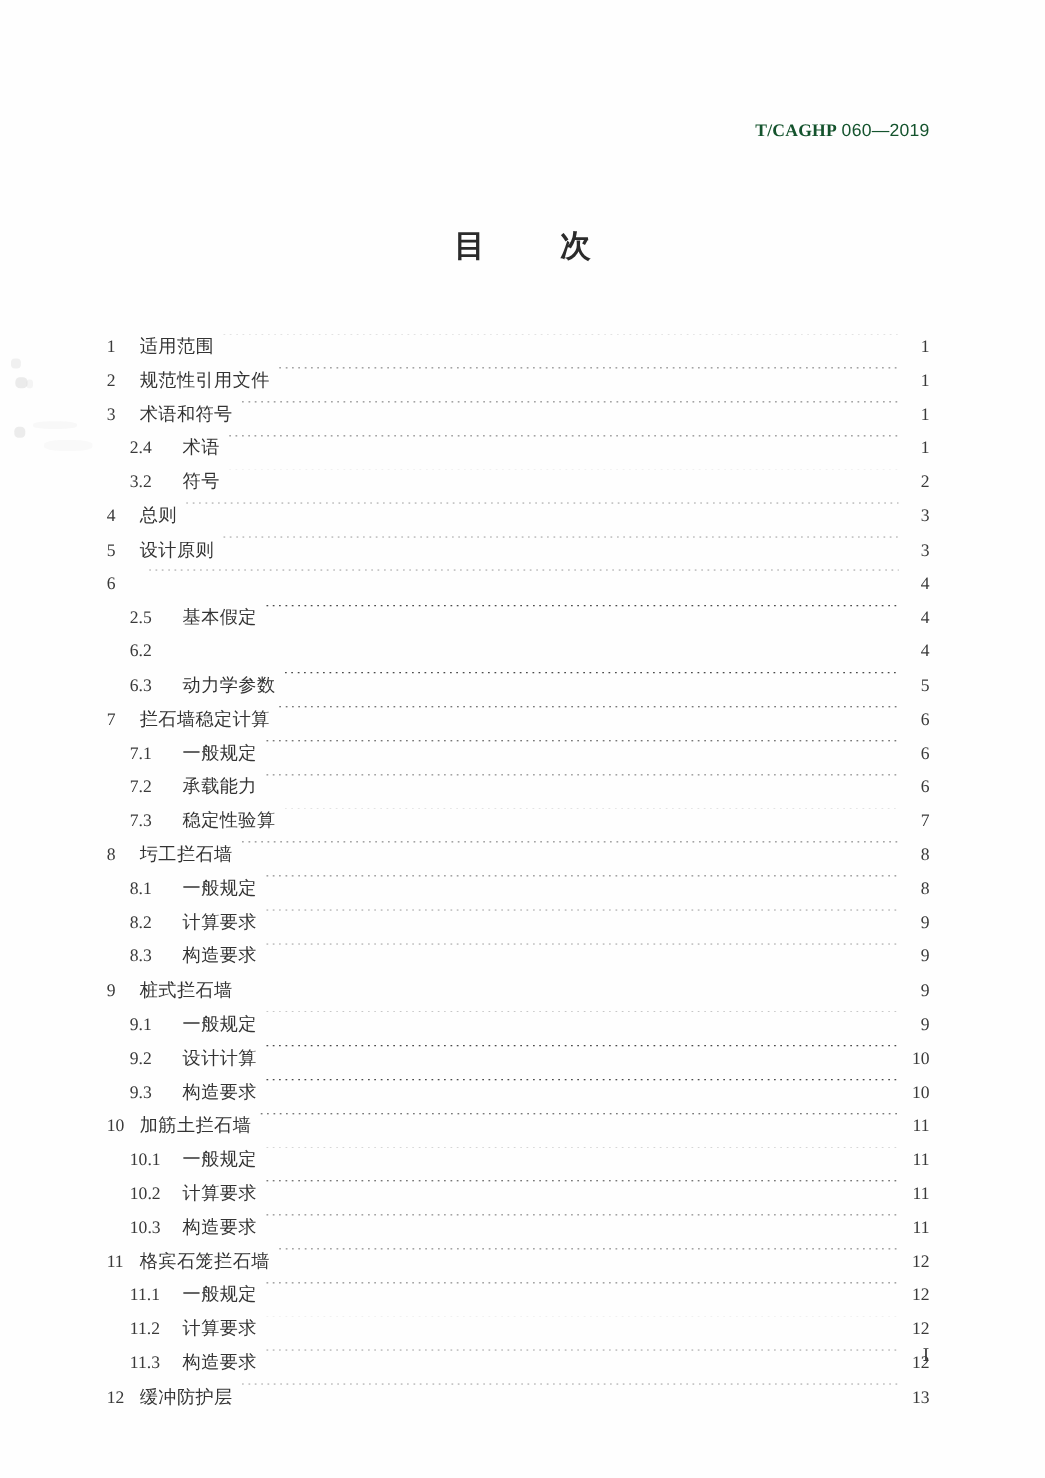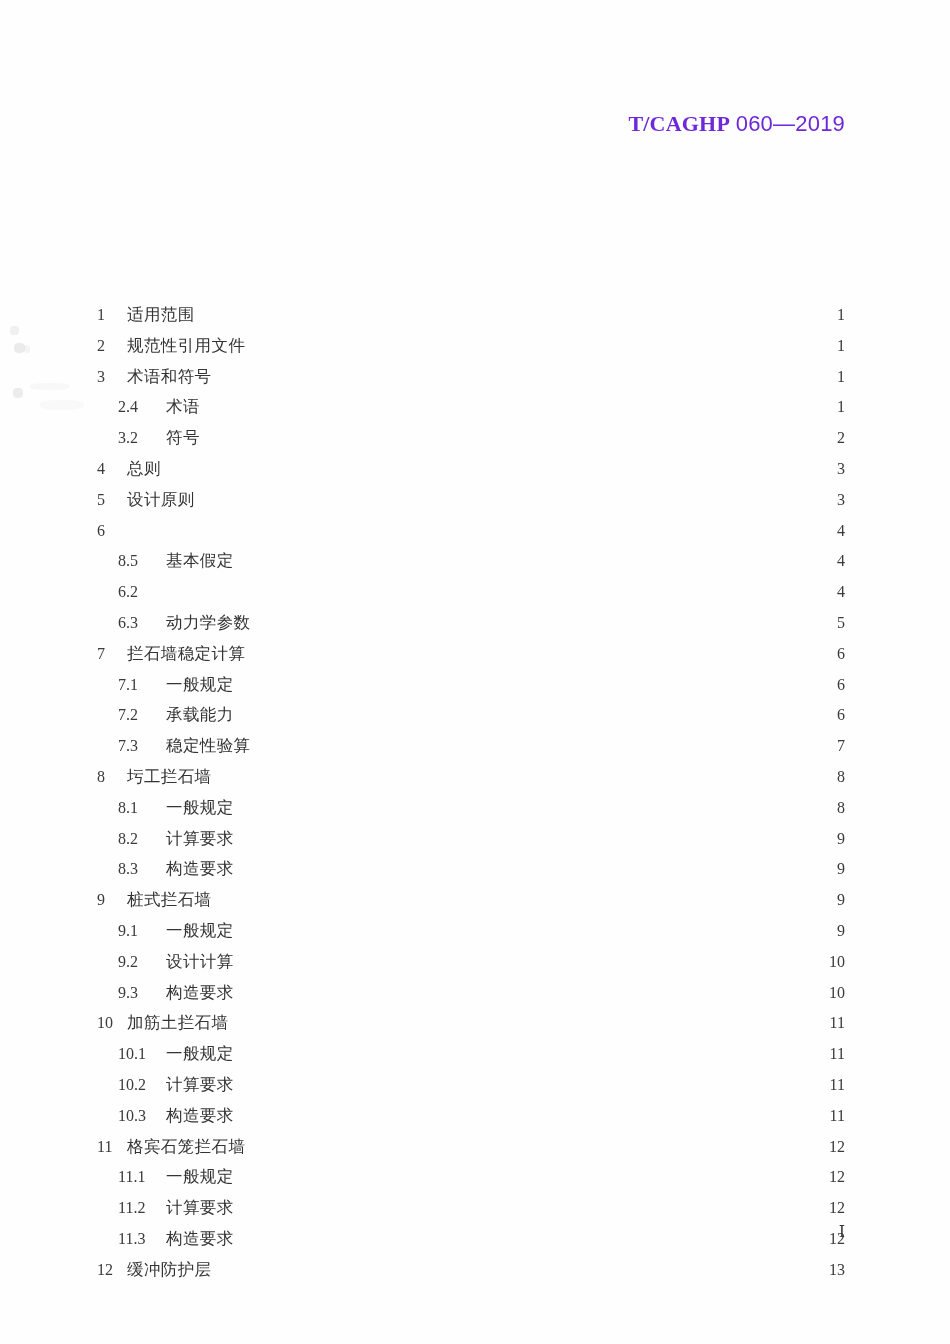--- a/index.html
+++ b/index.html
@@ -36,24 +36,24 @@
   .blob-c { left: 24px;  top: 345px; width: 6px;  height: 8px; opacity:.25; }
   .blob-d { left: 13px;  top: 388px; width: 10px; height: 10px; opacity:.45; }
   .blob-e { left: 30px;  top: 383px; width: 40px; height: 7px;  opacity:.15; }
   .blob-f { left: 40px;  top: 400px; width: 44px; height: 10px; opacity:.12; }
 
   
   .doc-header {
     position: absolute;
     right: 105px;
     top: 111px;
-    font-size: 22px;
+    font-size: 16px;
     letter-spacing: .2px;
     white-space: nowrap;
-    color: #6d28d9;
+    color: #14532d;
   }
   .doc-header .std-code {
     font-family: "Liberation Serif", "DejaVu Serif", serif;
     font-weight: 700;
   }
   .doc-header .std-num {
     font-family: "Liberation Sans", "DejaVu Sans", sans-serif;
     font-weight: 400;
   }
 
@@ -161,20 +161,21 @@
   <div class="scan-blob blob-c"></div>
   <div class="scan-blob blob-d"></div>
   <div class="scan-blob blob-e"></div>
   <div class="scan-blob blob-f"></div>
 
   <div class="doc-header">
     <span class="std-code">T/CAGHP</span>
     <span class="std-num">060—2019</span>
   </div>
 
+  <div class="page-title">目　次</div>
 
   <div class="toc" id="toc-list">
       <div class="toc-entry lvl1">
         <span class="ent-num">1</span>
         <span class="ent-label">适用范围</span>
         <span class="ent-dots"></span>
         <span class="ent-page">1</span>
       </div>
       <div class="toc-entry lvl1">
         <span class="ent-num">2</span>
@@ -211,21 +212,21 @@
         <span class="ent-label">设计原则</span>
         <span class="ent-dots"></span>
         <span class="ent-page">3</span>
       </div>
       <div class="toc-entry lvl1">
         <span class="ent-num">6</span>
         <span class="ent-dots"></span>
         <span class="ent-page">4</span>
       </div>
       <div class="toc-entry lvl2">
-        <span class="ent-num">8.5</span>
+        <span class="ent-num">2.5</span>
         <span class="ent-label">基本假定</span>
         <span class="ent-dots"></span>
         <span class="ent-page">4</span>
       </div>
       <div class="toc-entry lvl2">
         <span class="ent-num">6.2</span>
         <span class="ent-dots"></span>
         <span class="ent-page">4</span>
       </div>
       <div class="toc-entry lvl2">

